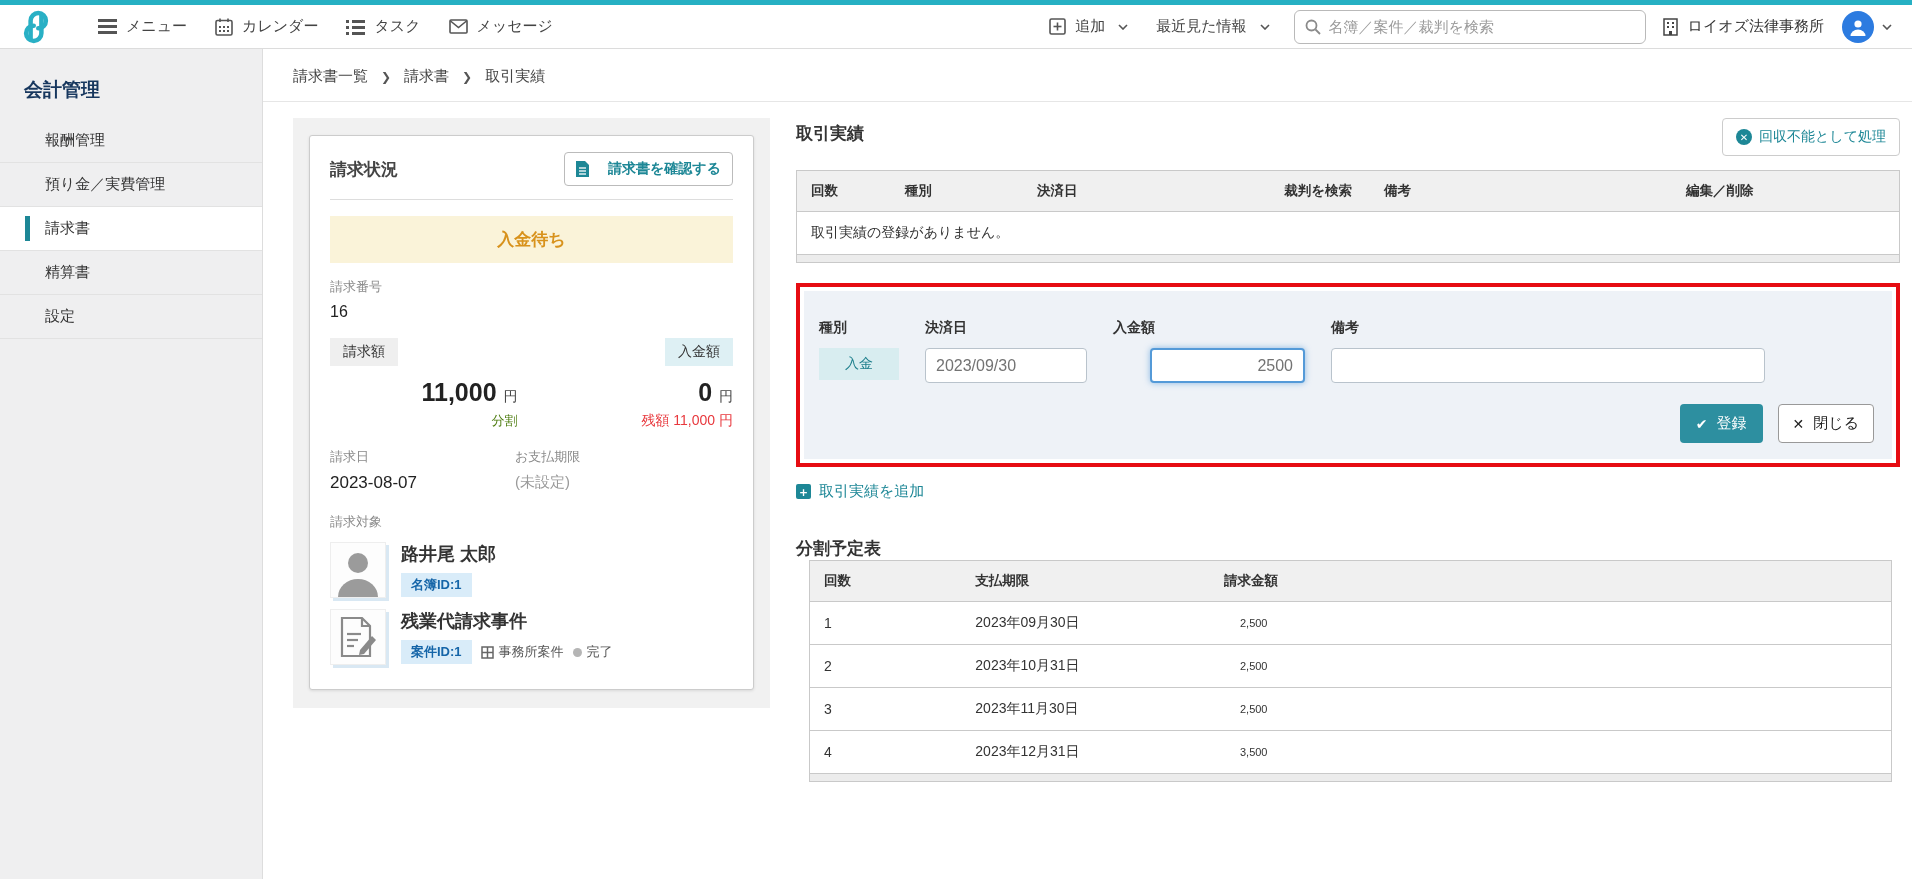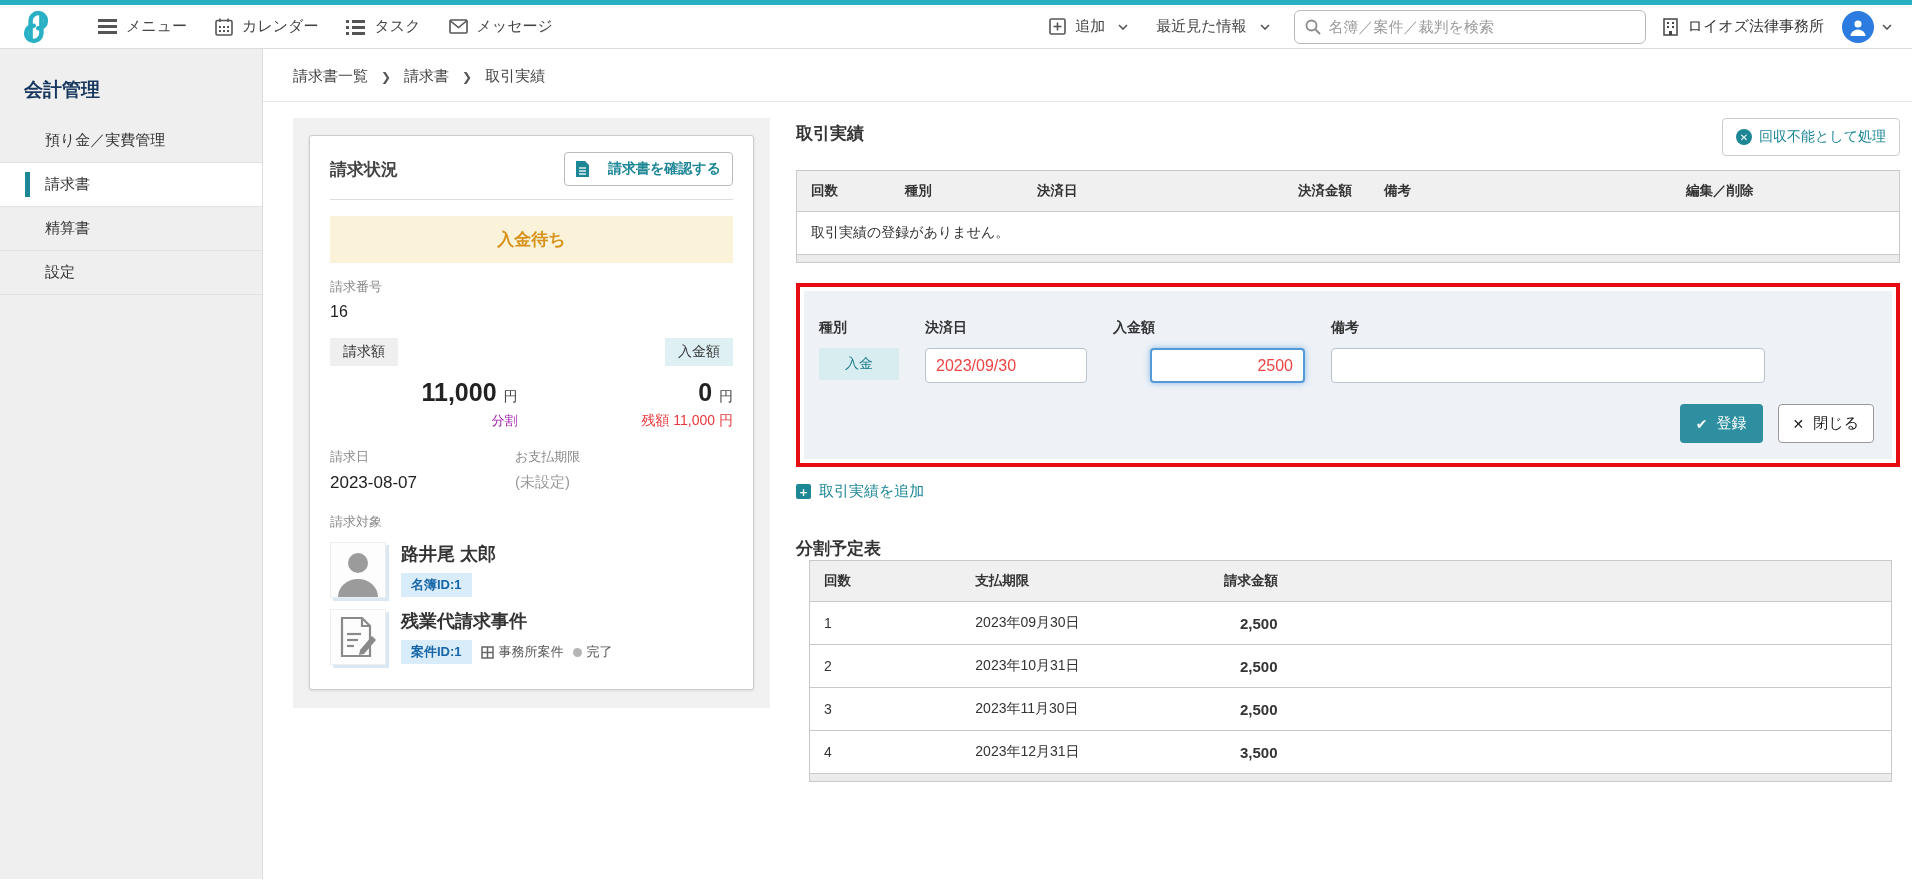--- a/index.html
+++ b/index.html
@@ -50,21 +50,21 @@
   .invoice-no { margin-top:15px; }
   .invoice-no .val { font-size:16px; color:#222; margin-top:7px; }
   .badges-row { margin-top:17px; display:flex; justify-content:space-between; }
   .badge-gray { background:#efefef; color:#333; font-size:14px; padding:5px 13px; }
   .badge-cyan { background:#def0f4; color:#333; font-size:14px; padding:5px 13px; }
   .amounts-row { display:flex; justify-content:space-between; margin-top:12px; }
   .amount-col { text-align:right; }
   .amount-col.left { width:50%; padding-right:14px; }
   .amount { font-size:25px; font-weight:bold; color:#222; }
   .yen { font-size:14px; font-weight:normal; color:#444; }
-  .amount-sub { font-size:13px; color:#a21caf; margin-top:5px; }
+  .amount-sub { font-size:13px; color:#4d7c0f; margin-top:5px; }
   .amount-sub.red { color:#e8383d; font-size:14px; }
   .dates-row { display:flex; margin-top:18px; }
   .date-col { width:185px; }
   .date-col .val { font-size:17px; color:#222; margin-top:7px; }
   .date-col .val.unset { color:#9a9a9a; font-size:15px; }
   .target-label { margin-top:20px; }
   .party-row { display:flex; gap:15px; margin-top:11px; align-items:flex-start; }
   .pic-box { width:56px; height:56px; background:#fdfdfd; border:1px solid #eee; box-shadow:3px 3px 0 #d9e8f3; display:flex; align-items:flex-end; justify-content:center; flex:none; overflow:hidden; }
   .pic-box.doc { align-items:center; }
   .party-name { font-size:18px; font-weight:bold; color:#333; }
@@ -83,33 +83,33 @@
   th { background:#f0f0f0; text-align:left; font-weight:bold; color:#333; font-size:13.5px; padding:11px 8px 11px 14px; border-bottom:1px solid #c9c9c9; }
   td { font-size:14px; color:#333; padding:12px 8px 12px 14px; border-bottom:1px solid #c9c9c9; background:#fff; }
   .tx th.num { text-align:right; padding-right:18px; }
   .tx th.edit { padding-left:24px; }
   
   .red-box { margin-top:20px; border:4px solid #e60c12; padding:4px; }
   .form-panel { background:#eef2f7; padding:28px 18px 16px 15px; }
   .fields { display:flex; gap:26px; }
   .fgroup label { display:block; font-size:14px; font-weight:bold; color:#333; margin-bottom:11px; }
   .type-badge { background:#d8edf0; color:#1d7f8c; font-size:14px; text-align:center; padding:7px 0; width:80px; }
-  .fgroup input { height:35px; border:1px solid #b9c3cc; border-radius:4px; font-size:16px; padding:0 10px; color:#ef4444; background:#fff; font-family:inherit; outline:none; }
+  .fgroup input { height:35px; border:1px solid #b9c3cc; border-radius:4px; font-size:16px; padding:0 10px; color:#737373; background:#fff; font-family:inherit; outline:none; }
   .input-date { width:162px; }
   .input-amount { width:155px; text-align:right; border:2px solid #549ad8 !important; box-shadow:0 0 6px rgba(84,154,216,.65);margin-left:37px; }
   .input-note { width:434px; }
   .form-actions { display:flex; justify-content:flex-end; gap:15px; margin-top:21px; }
   .submit-btn { background:#2d8fa0; color:#fff; border:none; border-radius:4px; font-size:15px; padding:9px 16px; display:flex; align-items:center; gap:9px; cursor:pointer; font-family:inherit; }
   .close-btn { background:#fff; color:#222; border:1px solid #999; border-radius:4px; font-size:15px; padding:9px 14px; display:flex; align-items:center; gap:9px; cursor:pointer; font-family:inherit; }
   .xmark { font-weight:bold; font-size:14px; }
   .add-link { display:flex; align-items:center; gap:8px; margin-top:15px; color:#1d8796; font-size:15px; cursor:pointer; width:max-content; }
   .plus-sq { width:15px; height:15px; background:#1d8796; border-radius:2px; color:#fff; font-size:12px; font-weight:bold; display:flex; align-items:center; justify-content:center; line-height:1; }
   .installments-title { margin-top:36px; font-size:17px; font-weight:bold; color:#333; }
   .inst-wrap { margin:0 8px 0 13px; }
-  .inst td.amt { font-weight:bold; font-size:15px; }
+  .inst td.amt { font-weight:normal; font-size:11px; }
 </style>
 </head>
 <body>
 
 <header class="topbar">
   <svg class="logo" viewBox="0 0 44 40" fill="none" stroke="#29b0c5" stroke-width="5" stroke-linecap="round">
     <path d="M28 7 v20 a8.5 8.5 0 1 1 -8.5 -8.5"></path>
     <path d="M16 33 v-20 a8.5 8.5 0 1 1 8.5 8.5"></path>
   </svg>
 
@@ -210,20 +210,21 @@
   </div>
   <svg class="caret" width="10" height="6" viewBox="0 0 10 6" fill="none" stroke="#555" stroke-width="1.6" style="margin-left:8px">
       <path d="M1 1 L5 5 L9 1"></path>
     </svg>
 </header>
 
 <div class="shell">
 
   <nav class="sidebar">
     <div class="sidebar-title">会計管理</div>
+    <div class="side-item"><span>報酬管理</span></div>
     <div class="side-item"><span>預り金／実費管理</span></div>
     <div class="side-item selected"><span>請求書</span></div>
     <div class="side-item"><span>精算書</span></div>
     <div class="side-item"><span>設定</span></div>
   </nav>
 
   <main class="main">
     <div class="breadcrumb">
       <span class="crumb">請求書一覧</span>
       <span class="crumb-sep">❯</span>
@@ -342,21 +343,21 @@
           </button>
         </div>
 
         <div class="tablewrap">
           <table class="tx">
             <thead>
               <tr>
                 <th style="width:8.5%">回数</th>
                 <th style="width:12%">種別</th>
                 <th style="width:20%">決済日</th>
-                <th class="num" style="width:11.5%">決済金額</th>
+                <th class="num" style="width:11.5%">裁判を検索</th>
                 <th style="width:26.5%">備考</th>
                 <th class="edit" style="width:21.5%">編集／削除</th>
               </tr>
             </thead>
             <tbody>
               <tr>
                 <td colspan="6">取引実績の登録がありません。</td>
               </tr>
             </tbody>
           </table>

